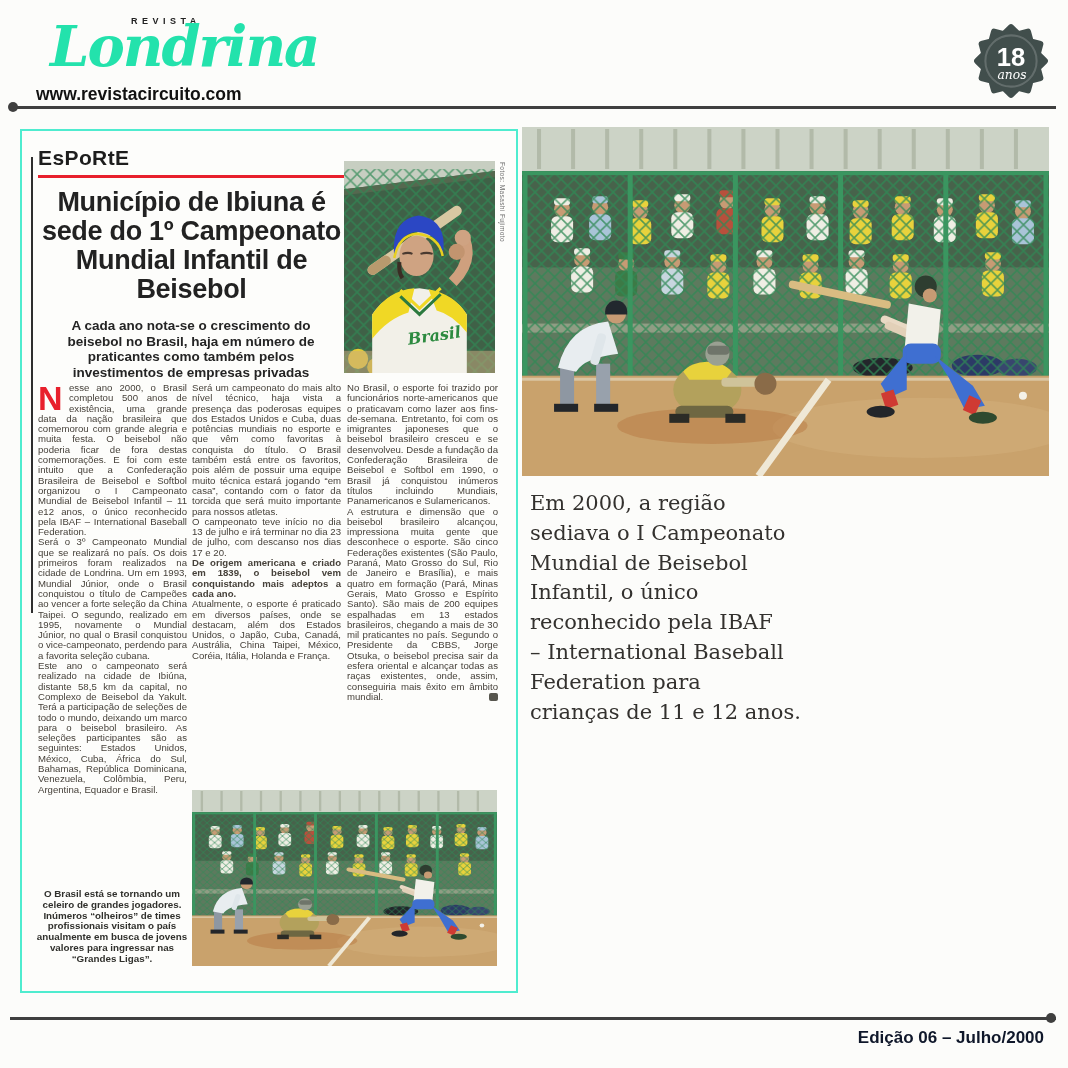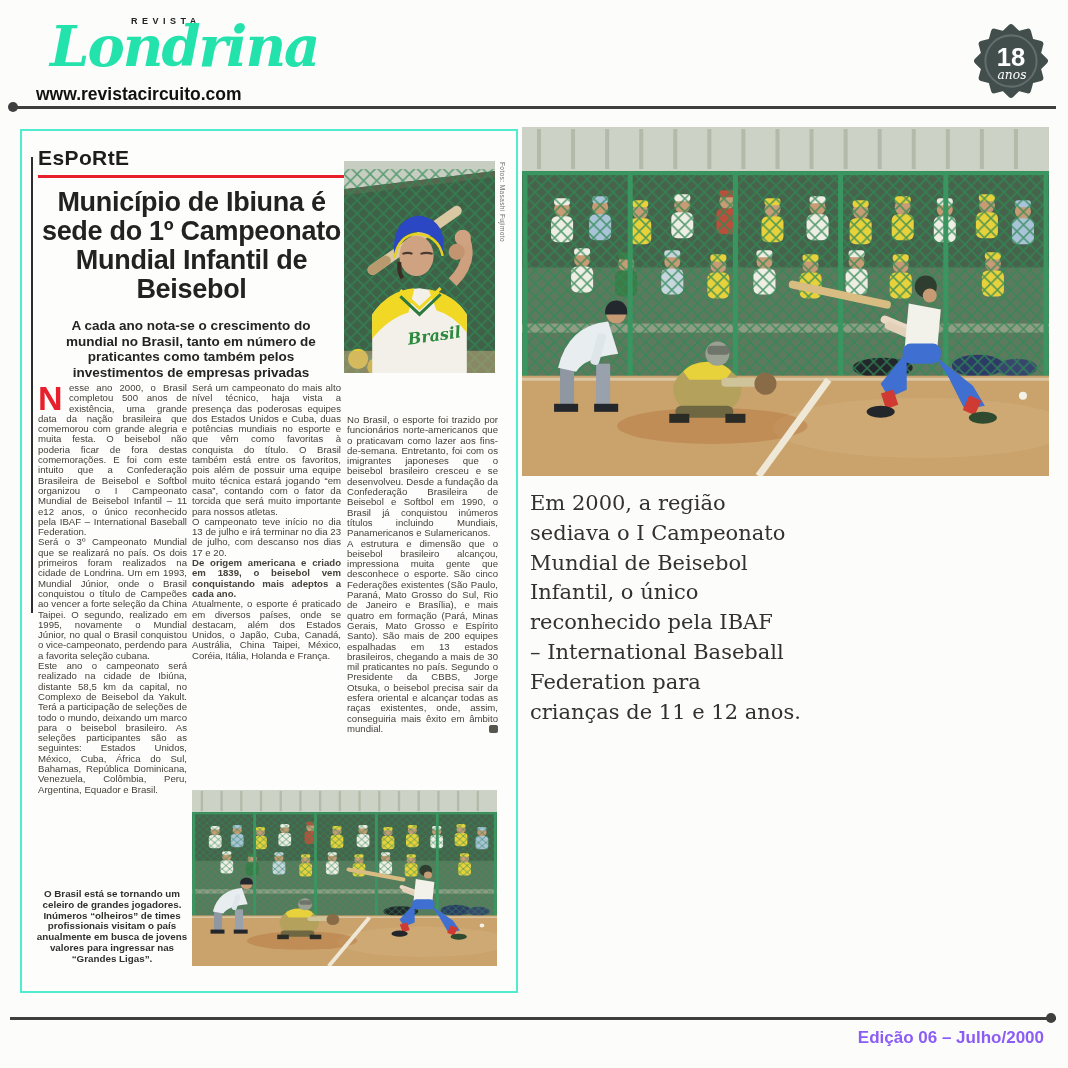--- a/index.html
+++ b/index.html
@@ -27,38 +27,38 @@
          letter-spacing:-.3px;white-space:pre-line;}
   .standfirst{position:absolute;left:6px;top:187px;width:326px;text-align:center;
               font-size:13.5px;line-height:1.16;font-weight:bold;color:#242424;
               white-space:pre-line;}
   .photo{position:absolute;overflow:hidden;background:#4a6a4e;}
   .photo svg{display:block;width:100%;height:100%;}
   .photo-portrait{left:322px;top:30px;width:151px;height:212px;}
   .credit{position:absolute;left:477px;top:31px;font-size:6.5px;color:#6d6d6d;
           writing-mode:vertical-rl;letter-spacing:.4px;}
   .col{position:absolute;top:252px;width:149px;}
-  .col1{left:16px;} .col2{left:170px;} .col3{left:325px;width:151px;margin-top:32px;}
+  .col1{left:16px;} .col2{left:170px;} .col3{left:325px;width:151px;}
   .col p{margin:0;font-size:9.6px;line-height:10.3px;text-align:justify;color:#46413a;}
   .dropcap{float:left;width:27px;height:29px;margin:1px 4px 0 0;
            font-size:34px;line-height:29px;font-weight:bold;color:#e8202c;}
   .subhead-red{margin:9px 0 3px;font-size:10.8px;line-height:1.1;font-weight:800;
                color:#e8202c;text-align:left;}
   .pullquote{position:absolute;left:14px;top:758px;width:152px;font-size:9.8px;
              line-height:1.1;font-weight:bold;color:#30302c;text-align:center;}
   .endmark{display:block;width:9px;height:8px;margin:-9px 0 0 auto;
            background:#57564e;border-radius:2px;}
   .photo-action-small{left:170px;top:659px;width:305px;height:176px;}
   
   .photo-action-large{left:522px;top:127px;width:527px;height:349px;}
   .caption{position:absolute;left:530px;top:489px;width:330px;
            font-family:"DejaVu Serif",serif;font-size:21px;line-height:1.42;
            color:#33312e;white-space:pre-line;}
   
-  .edition{position:absolute;right:24px;top:1028px;font-size:17px;font-weight:800;color:#8b5cf6;}
+  .edition{position:absolute;right:24px;top:1028px;font-size:17px;font-weight:800;color:#0f172a;}
   .hidden-defs{position:absolute;width:0;height:0;overflow:hidden;}
 </style>
 </head>
 <body>
 
 <svg class="hidden-defs" aria-hidden="true">
   <defs>
     <pattern id="fp" width="13" height="13" patternUnits="userSpaceOnUse">
       <path d="M0,13 L13,0 M0,0 L13,13" stroke="#2f8a55" stroke-width="1.5" fill="none" opacity="0.8"></path>
     </pattern>
@@ -199,21 +199,21 @@
 
   <div class="artbox">
     <div class="vrule"></div>
     <div class="section">EsPoRtE</div>
     <div class="section-rule"></div>
     <h1 class="title" style="margin:0;">Município de Ibiuna é
 sede do 1º Campeonato
 Mundial Infantil de
 Beisebol</h1>
     <div class="standfirst">A cada ano nota-se o crescimento do
-mundial no Brasil, tanto em número de
+beisebol no Brasil, haja em número de
 praticantes como também pelos
 investimentos de empresas privadas</div>
 
     <div class="photo photo-portrait">
       <svg viewBox="0 0 150 210" preserveAspectRatio="none">
           <use href="#scene-portrait"></use>
         </svg>
     </div>
     <div class="credit">Fotos: Masashi Fujimoto</div>
 

